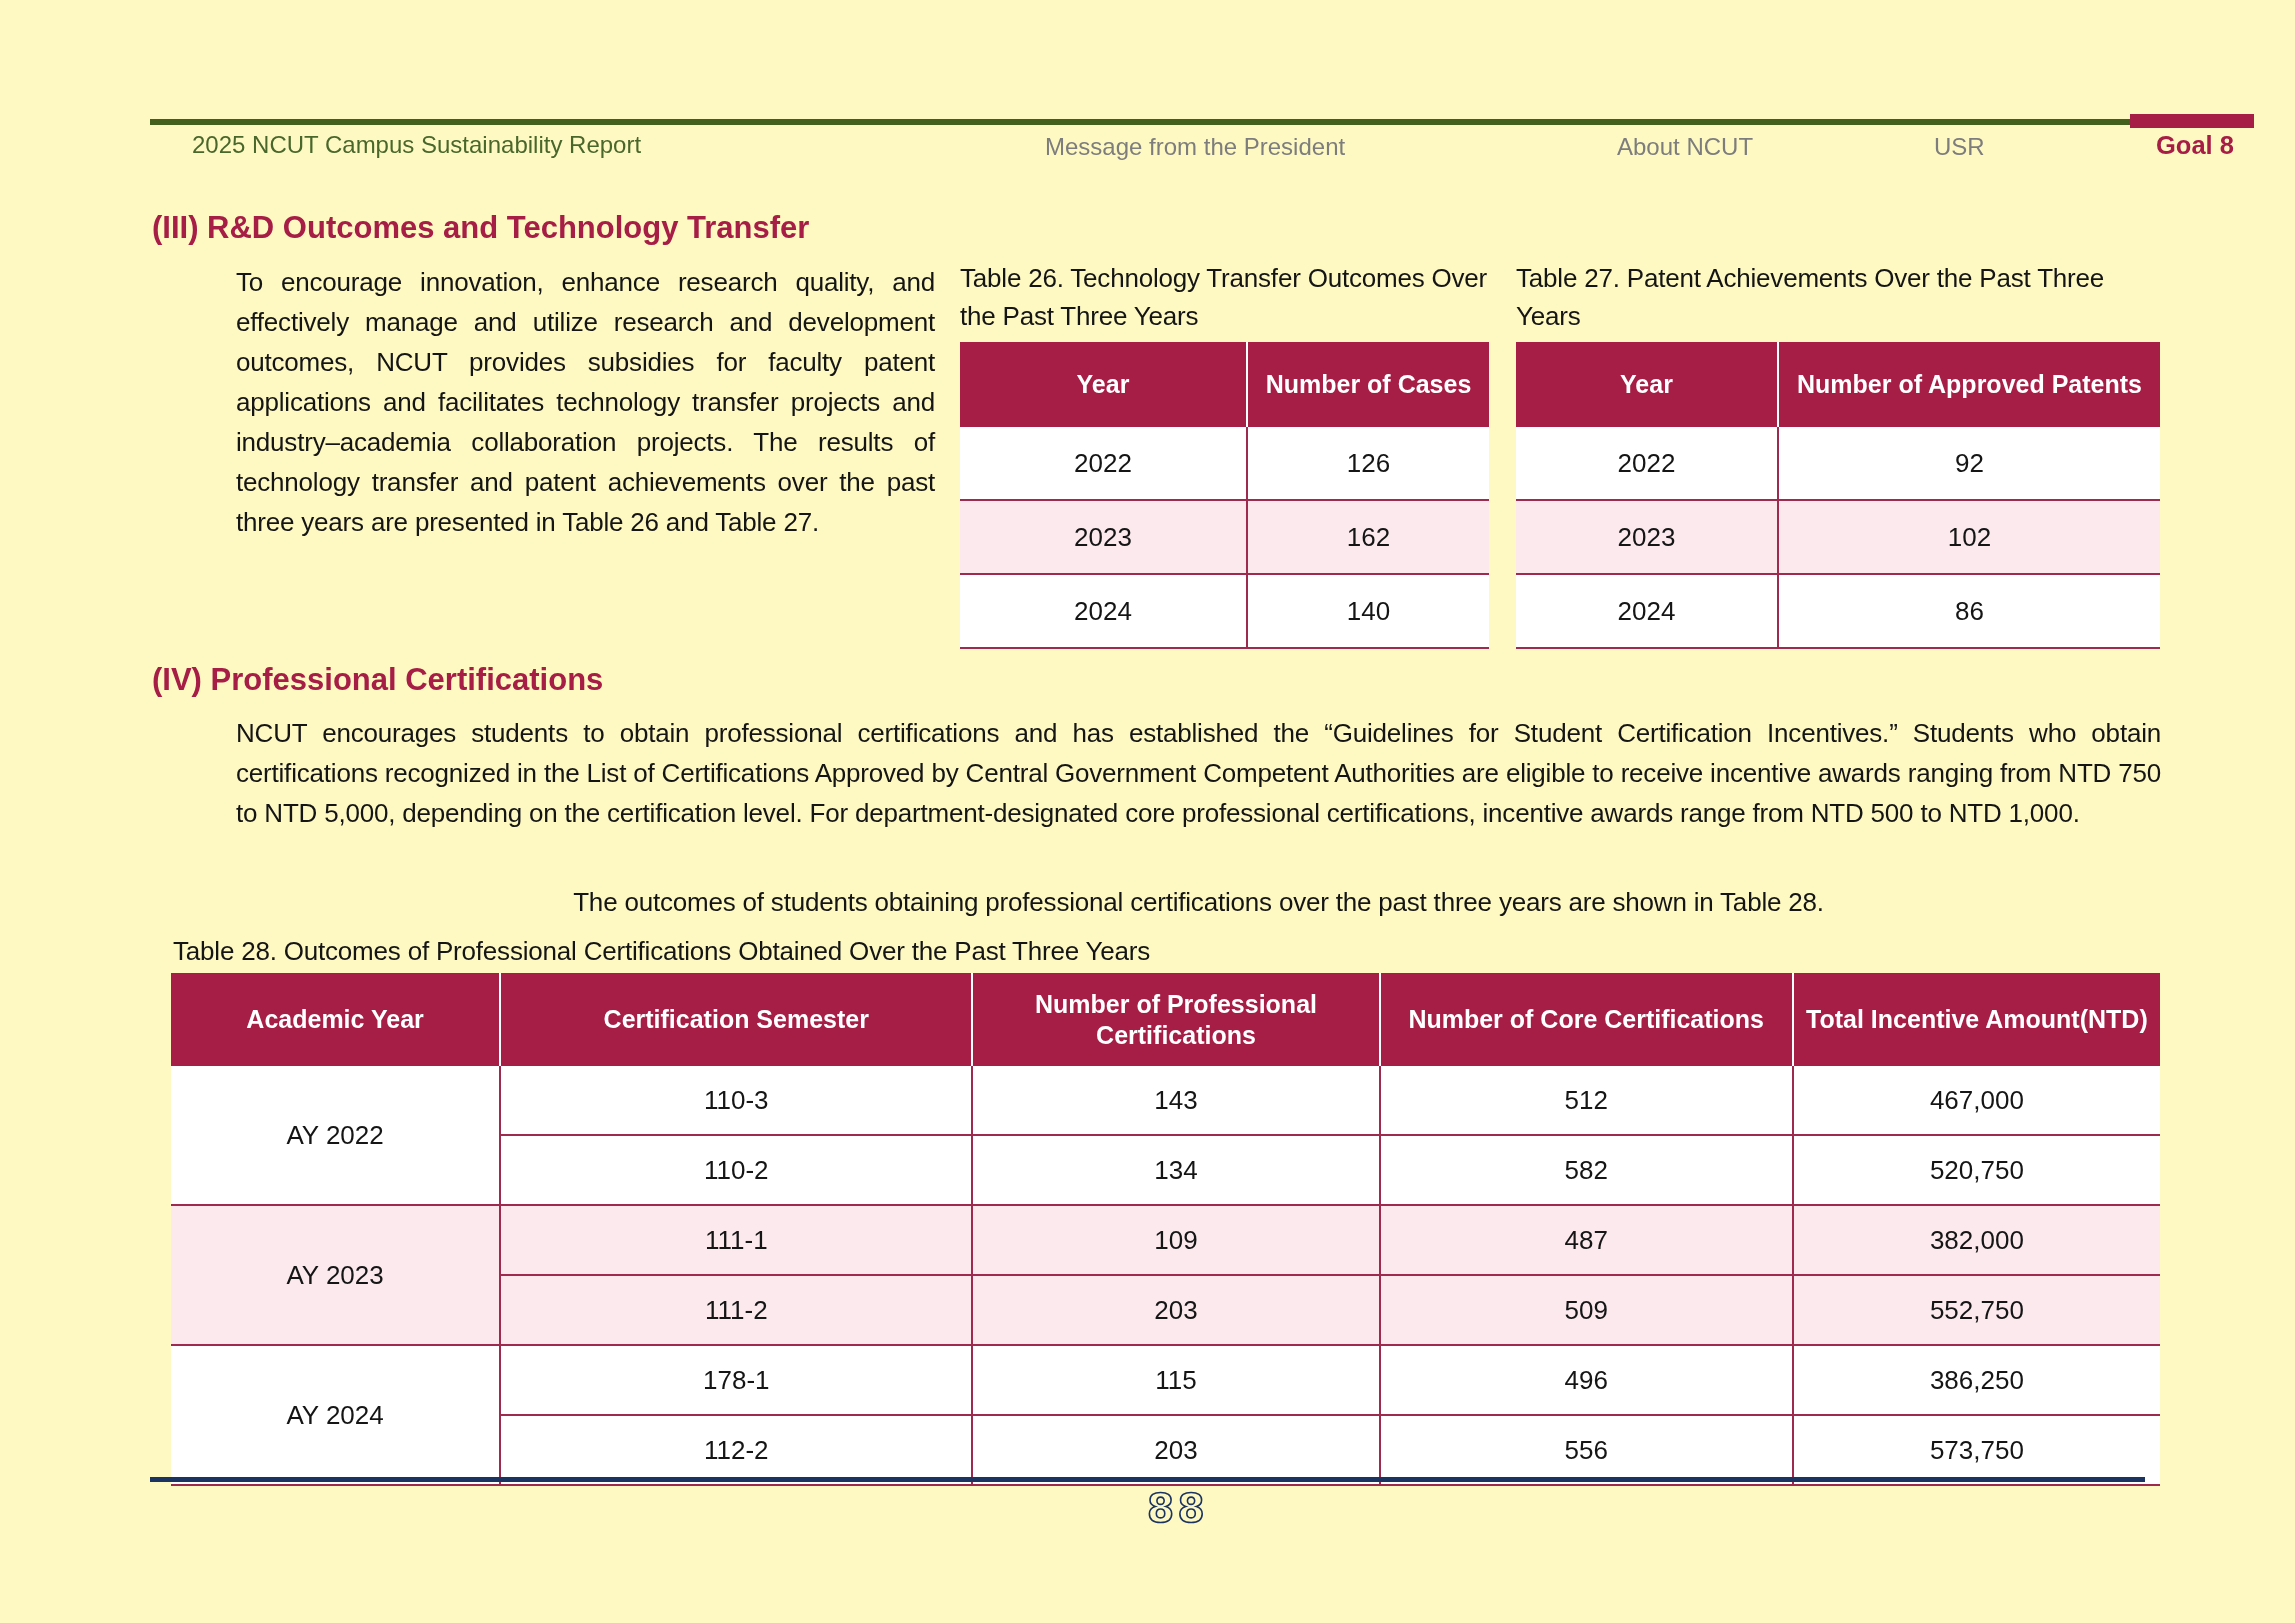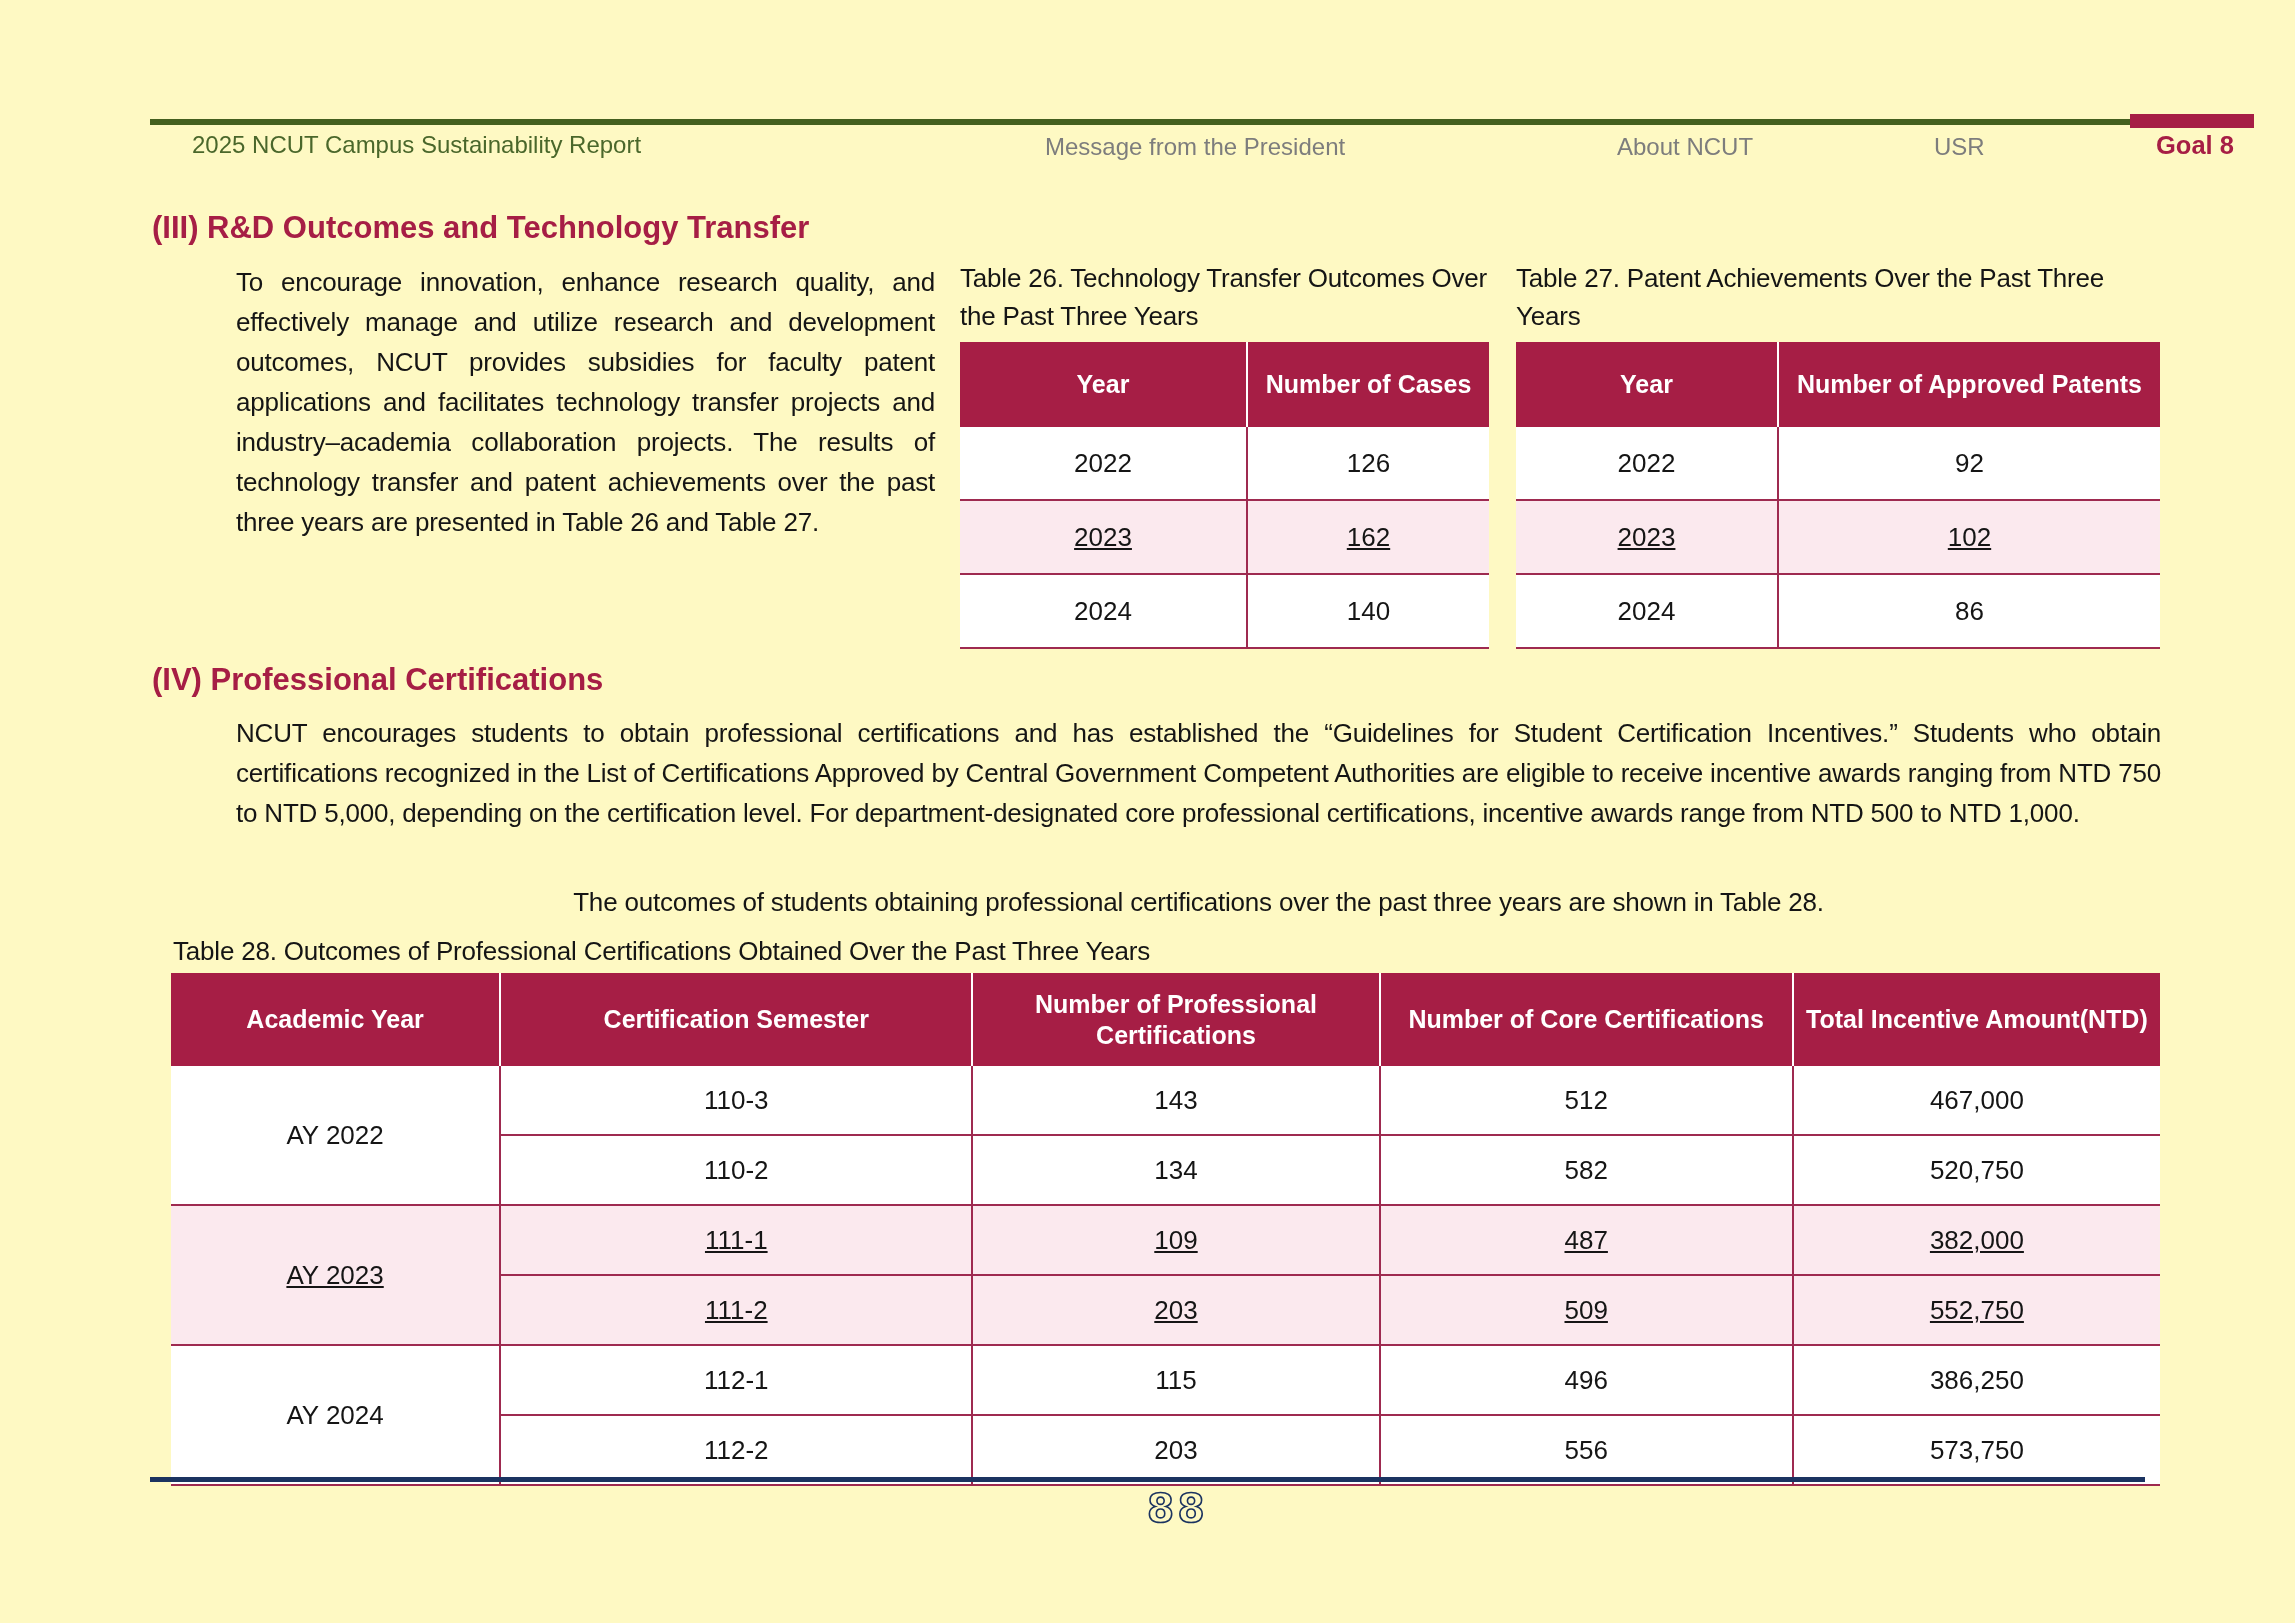--- a/index.html
+++ b/index.html
@@ -36,21 +36,21 @@
     font-size:26px;text-align:center;vertical-align:middle;background:#ffffff;padding:0 6.5px;
   }
   table.t th.bl{border-left:2.6px solid #ffffff;}
   table.t td.bl{border-left:2px solid var(--bd);margin-top:29px;}
   table.mini th{height:85px;}
   table.mini td{height:72px;}
   table.mini tbody tr+tr td{border-top:2.6px solid var(--bd);}
   table.t28 th{height:93px;}
   table.t28 td{height:68px;}
   table.t28 tr.sep td{border-top:2.6px solid var(--bd);}
-  tr.pink td, td.pink{background:var(--pink) !important;text-decoration:underline;}
+  tr.pink td, td.pink{background:var(--pink) !important;}
   .navline{background:var(--navy);}
   .pagenum{
     font-size:39px;font-weight:bold;letter-spacing:3.3px;text-align:center;color:var(--navy);
     font-family:"DejaVu Sans",sans-serif;
   }
   @supports (-webkit-text-stroke: 1px black){
     .pagenum{color:transparent;-webkit-text-stroke:1.6px var(--navy);}
   }
 </style>
 </head>
@@ -173,21 +173,21 @@
       </tr>
       <tr class="sep pink">
         <td class="bl">111-2</td>
         <td class="bl">203</td>
         <td class="bl">509</td>
         <td class="bl">552,750</td>
       </tr>
 
       <tr class="sep">
         <td rowspan="2">AY 2024</td>
-        <td class="bl">112-1</td>
+        <td class="bl">178-1</td>
         <td class="bl">115</td>
         <td class="bl">496</td>
         <td class="bl">386,250</td>
       </tr>
       <tr class="sep">
         <td class="bl">112-2</td>
         <td class="bl">203</td>
         <td class="bl">556</td>
         <td class="bl">573,750</td>
       </tr>

